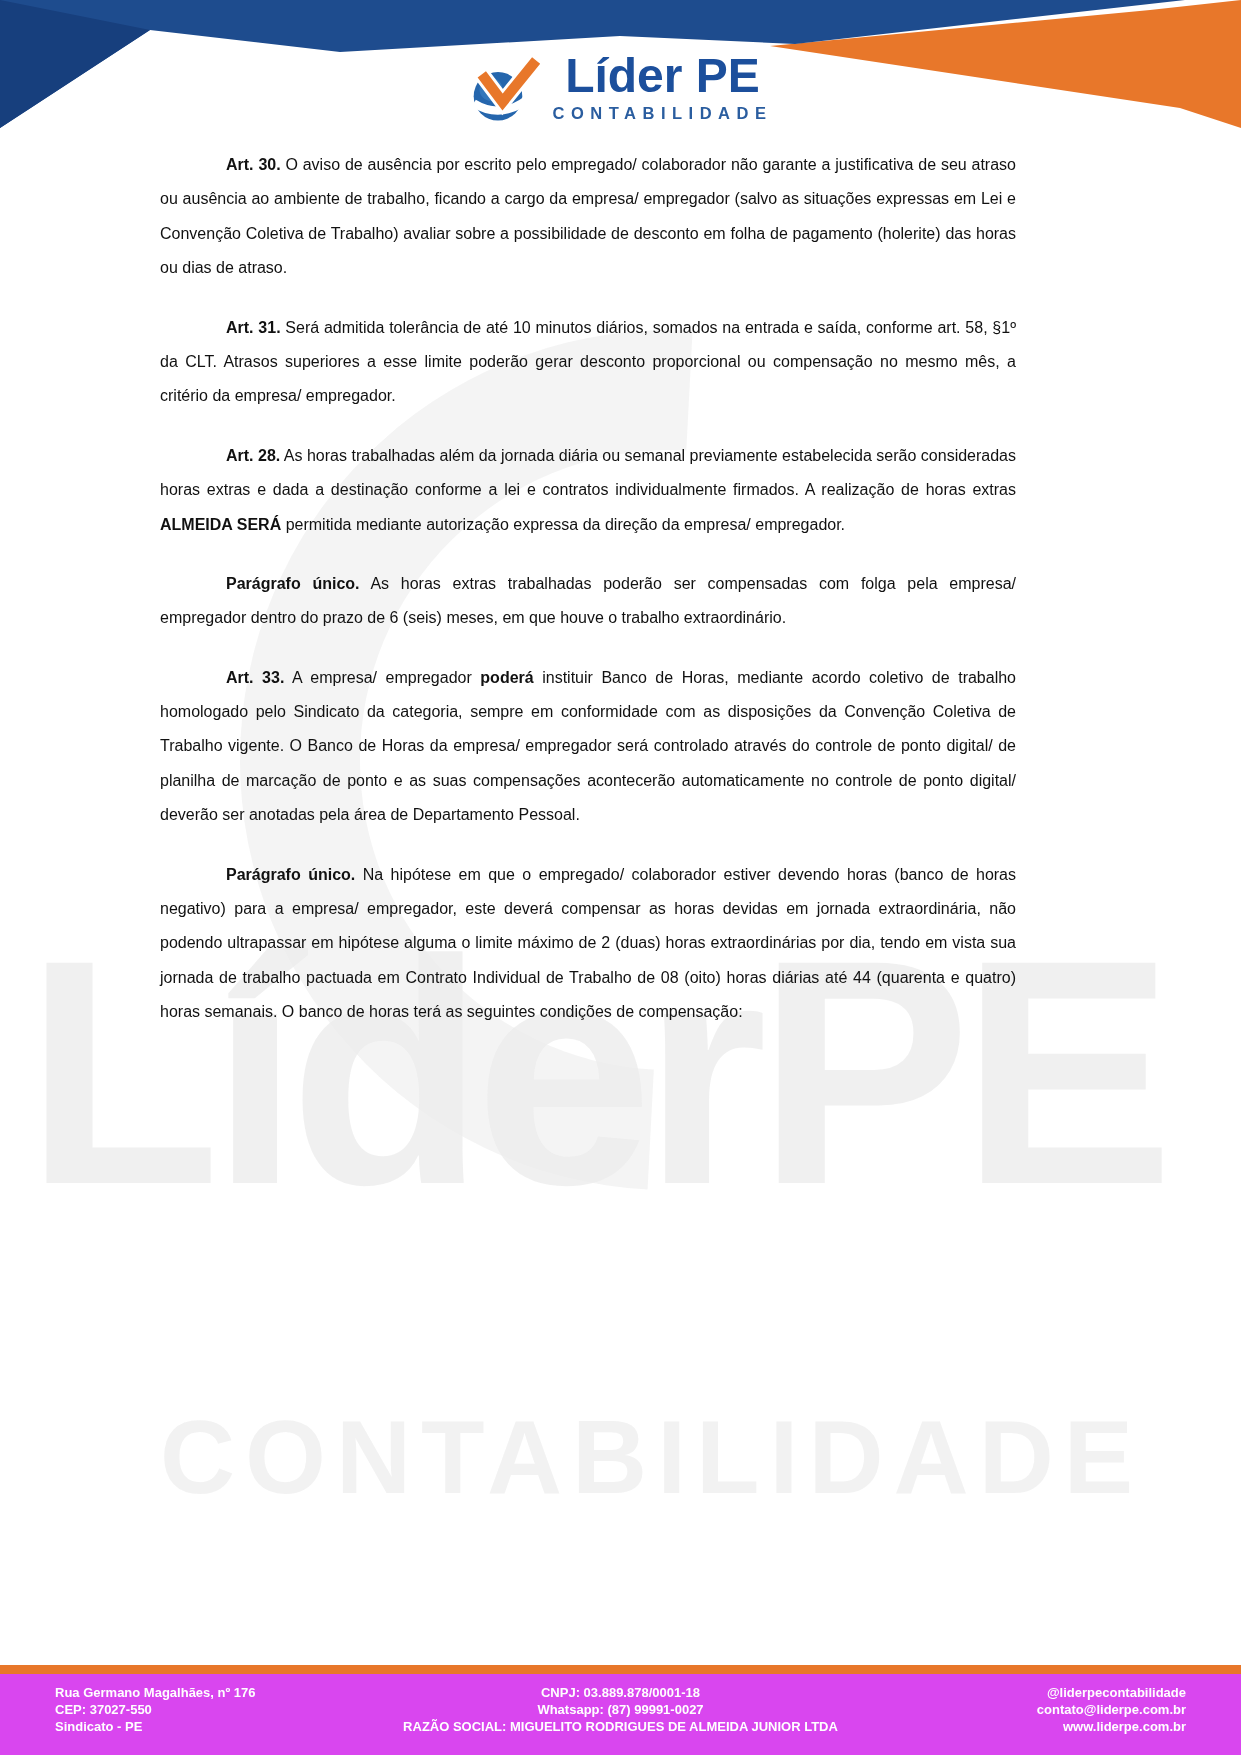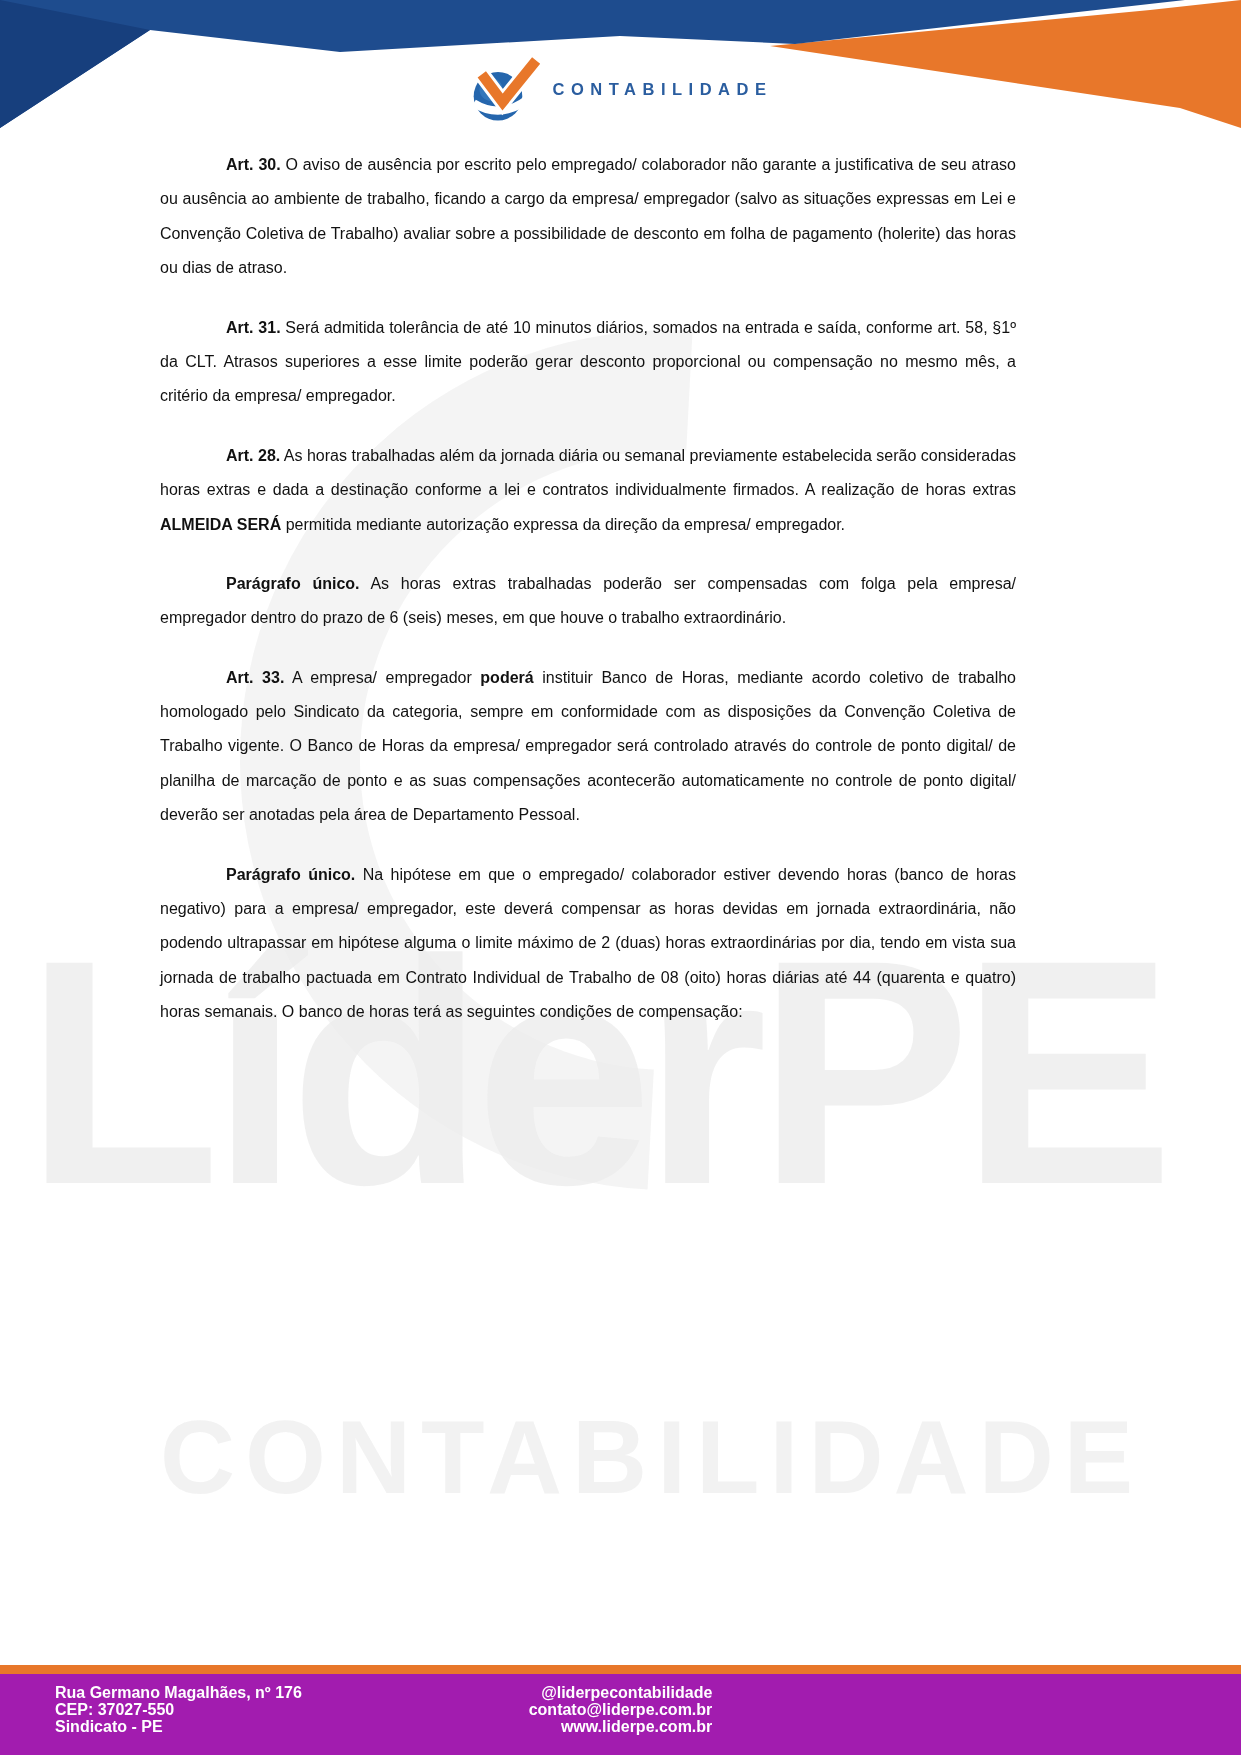--- a/index.html
+++ b/index.html
@@ -50,24 +50,24 @@
     line-height:2.15;
   }
   .doc-body b{font-weight:700;}
 
   
   .footer{
     position:absolute;left:0;bottom:0;width:1241px;height:90px;z-index:6;
   }
   .footer-orange{height:9px;width:100%;background:#e8772a;}
   .footer-blue{
-    height:81px;width:100%;background:#a21caf;
+    height:81px;width:100%;background:#d946ef;
     display:grid;grid-template-columns:1fr auto 1fr;
     box-sizing:border-box;padding:10px 55px 0 55px;
-    color:#ffffff;font-size:16px;font-weight:700;line-height:17px;
+    color:#ffffff;font-size:13px;font-weight:700;line-height:17px;
   }
   .footer-col.left{text-align:left;}
   .footer-col.center{text-align:center;}
   .footer-col.right{text-align:right;}
   .footer-col span{display:block;}
 </style>
 </head>
 <body>
 
 <div class="page">
@@ -80,20 +80,21 @@
 
   <div class="logo">
     <svg width="74" height="74" viewBox="0 0 64 64" aria-hidden="true">
       <circle cx="25" cy="40" r="21" fill="#2566ad"></circle>
       <circle cx="19" cy="34" r="10" fill="#3f85c6" opacity="0.55"></circle>
       <path d="M4 46 Q 30 62 56 38" stroke="#ffffff" stroke-width="7" fill="none"></path>
       <path d="M11 21 L29 45 L58 9" stroke="#ffffff" stroke-width="14" fill="none"></path>
       <path d="M11 21 L29 45 L58 9" stroke="#e8772a" stroke-width="9" fill="none"></path>
     </svg>
     <div class="logo-texts">
+      <span class="logo-wordmark">Líder PE</span>
       <span class="logo-subtitle">CONTABILIDADE</span>
     </div>
   </div>
 
   <div class="wm-swoosh"></div>
   <div class="wm wm-name">LíderPE</div>
   <div class="wm wm-sub">CONTABILIDADE</div>
 
   <div class="doc-body">
       <p class="para"><b>Art. 30.</b><span> O aviso de ausência por escrito pelo empregado/ colaborador não garante a justificativa de seu atraso ou ausência ao ambiente de trabalho, ficando a cargo da empresa/ empregador (salvo as situações expressas em Lei e Convenção Coletiva de Trabalho) avaliar sobre a possibilidade de desconto em folha de pagamento (holerite) das horas ou dias de atraso.</span></p>
@@ -105,20 +106,25 @@
     </div>
 
   <div class="footer">
     <div class="footer-orange"></div>
     <div class="footer-blue">
       <div class="footer-col left">
         <span>Rua Germano Magalhães, nº 176</span>
         <span>CEP: 37027-550</span>
         <span>Sindicato - PE</span>
       </div>
+      <div class="footer-col center">
+        <span>CNPJ: 03.889.878/0001-18</span>
+        <span>Whatsapp: (87) 99991-0027</span>
+        <span>RAZÃO SOCIAL: MIGUELITO RODRIGUES DE ALMEIDA JUNIOR LTDA</span>
+      </div>
       <div class="footer-col right">
         <span>@liderpecontabilidade</span>
         <span>contato@liderpe.com.br</span>
         <span>www.liderpe.com.br</span>
       </div>
     </div>
   </div>
 
 </div>
 

